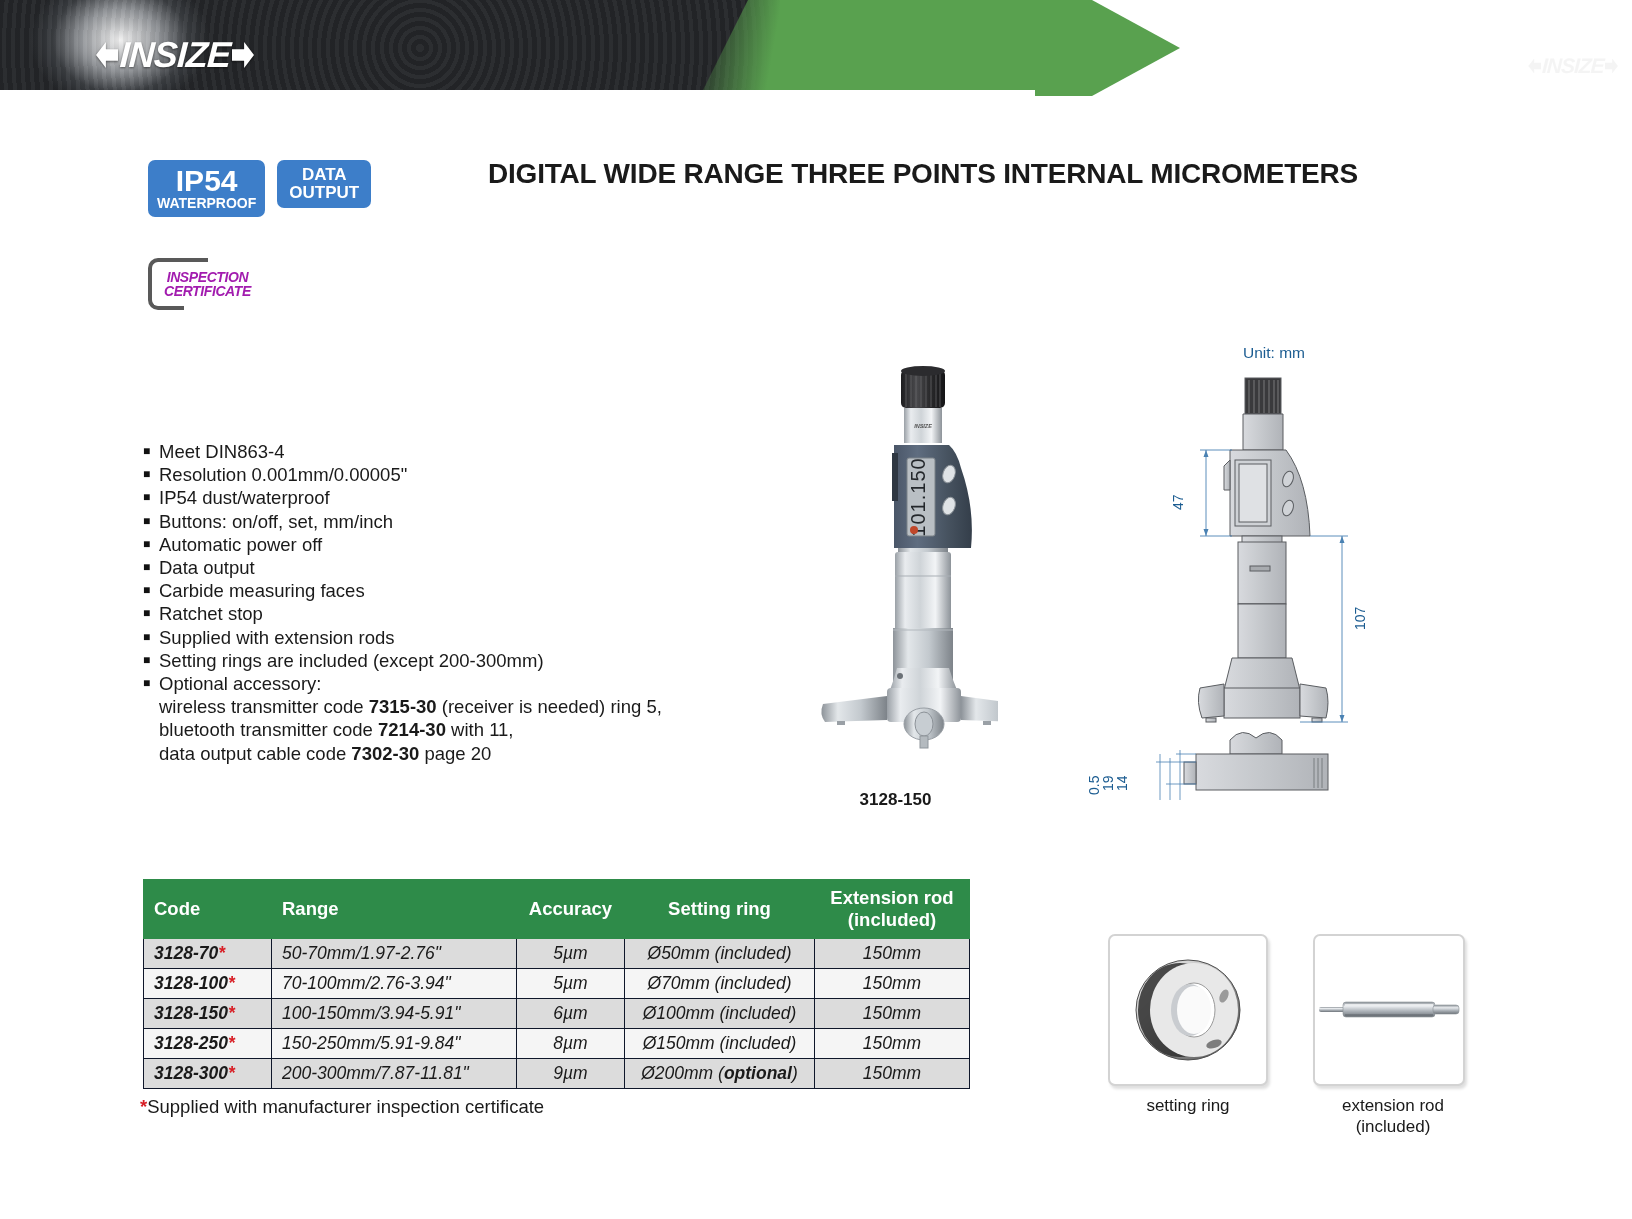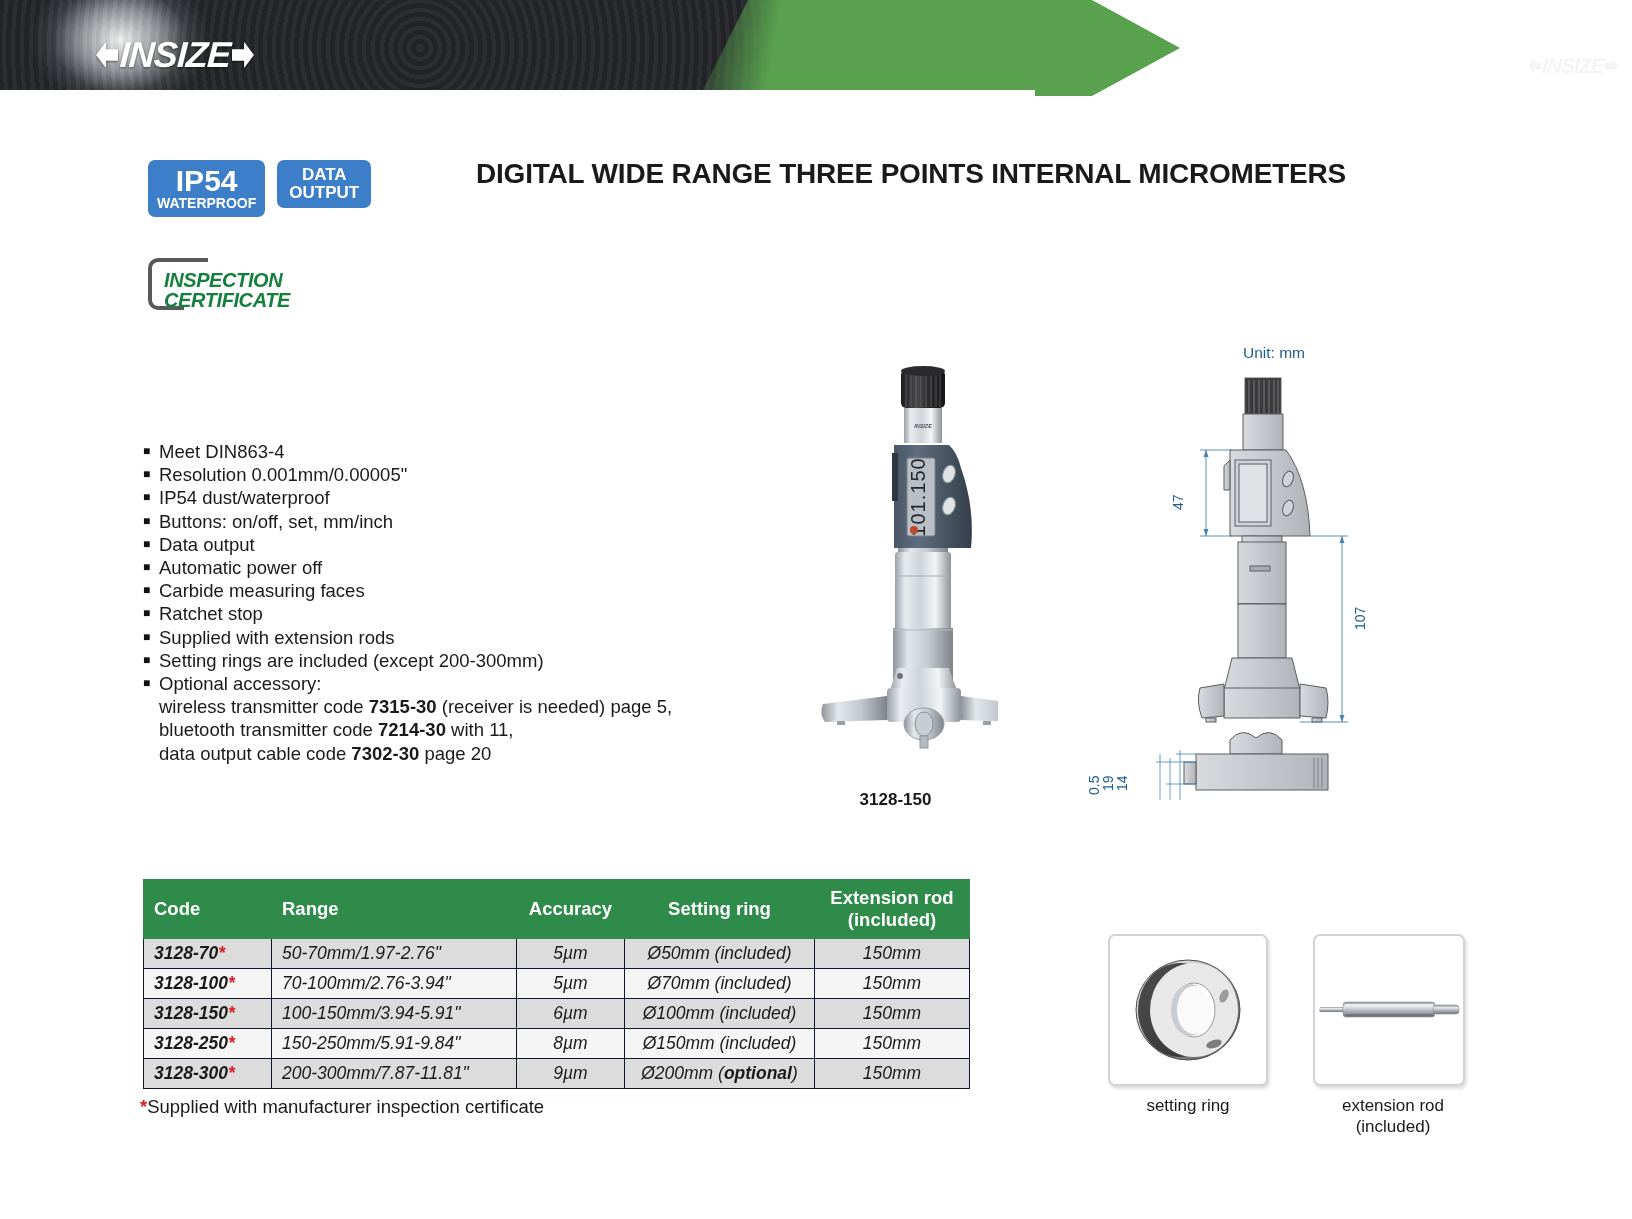--- a/index.html
+++ b/index.html
@@ -76,25 +76,25 @@
 
   .cert { position:absolute; left:148px; top:258px; width:190px; height:58px; }
   .cert-bracket {
     position:absolute; left:0; top:0; width:36px; height:52px;
     border:4px solid #595959; border-right:none;
     border-top-left-radius:10px; border-bottom-left-radius:10px;
   }
   .cert-bracket::after{
     content:""; position:absolute; left:30px; top:-4px; width:26px; height:4px; background:#595959;
   }
-  .cert-txt { position:absolute; left:16px; top:12px; color:#15803d; font-style:italic; font-weight:bold; font-size:20px; line-height:1.0; letter-spacing:-.4px; }
+  .cert-txt { position:absolute; left:16px; top:12px; color:#a21caf; font-style:italic; font-weight:bold; font-size:14px; line-height:1.0; letter-spacing:-.4px;text-align:center; }
 
   
   .title {
-    position:absolute; left:476px; top:158px; width:1000px;
+    position:absolute; left:488px; top:158px; width:1000px;
     font-size:28px; font-weight:bold; color:#1a1a1a; letter-spacing:-0.2px;
   }
 
   
   .features { position:absolute; left:143px; top:440px; width:660px; font-size:18.5px; line-height:23.2px; }
   .feat { display:flex; margin-bottom:0px; }
   .feat .bullet { width:16px; flex:none; color:#111; font-size:12px; line-height:23px; }
   .feat .bullet::before { content:"\25A0"; }
   .feat .txt { flex:1; }
   .sub { padding-left:16px; }
@@ -194,47 +194,47 @@
   <div class="feat">
       <span class="bullet"></span>
       <span class="txt">IP54 dust/waterproof</span>
     </div>
   <div class="feat">
       <span class="bullet"></span>
       <span class="txt">Buttons: on/off, set, mm/inch</span>
     </div>
   <div class="feat">
       <span class="bullet"></span>
+      <span class="txt">Automatic power off</span>
+    </div>
+  <div class="feat">
+      <span class="bullet"></span>
       <span class="txt">Data output</span>
     </div>
   <div class="feat">
       <span class="bullet"></span>
-      <span class="txt">Automatic power off</span>
-    </div>
-  <div class="feat">
-      <span class="bullet"></span>
       <span class="txt">Carbide measuring faces</span>
     </div>
   <div class="feat">
       <span class="bullet"></span>
       <span class="txt">Ratchet stop</span>
     </div>
   <div class="feat">
       <span class="bullet"></span>
       <span class="txt">Supplied with extension rods</span>
     </div>
   <div class="feat">
       <span class="bullet"></span>
       <span class="txt">Setting rings are included (except 200-300mm)</span>
     </div>
   <div class="feat">
       <span class="bullet"></span>
       <span class="txt">Optional accessory:</span>
     </div>
-  <div class="sub"><span>wireless transmitter code </span><b>7315-30</b><span> (receiver is needed) page 5,</span></div>
+  <div class="sub"><span>wireless transmitter code </span><b>7315-30</b><span> (receiver is needed) ring 5,</span></div>
   <div class="sub"><span>bluetooth transmitter code </span><b>7214-30</b><span> with 11,</span></div>
   <div class="sub"><span>data output cable code </span><b>7302-30</b><span> page 20</span></div>
 </div>
 
 <div class="product">
   <svg width="205" height="410" viewBox="0 0 205 410">
     <defs>
       <linearGradient id="chrome" x1="0" y1="0" x2="1" y2="0">
         <stop offset="0%" stop-color="#9aa0a6"></stop>
           <stop offset="18%" stop-color="#e9ecef"></stop>

